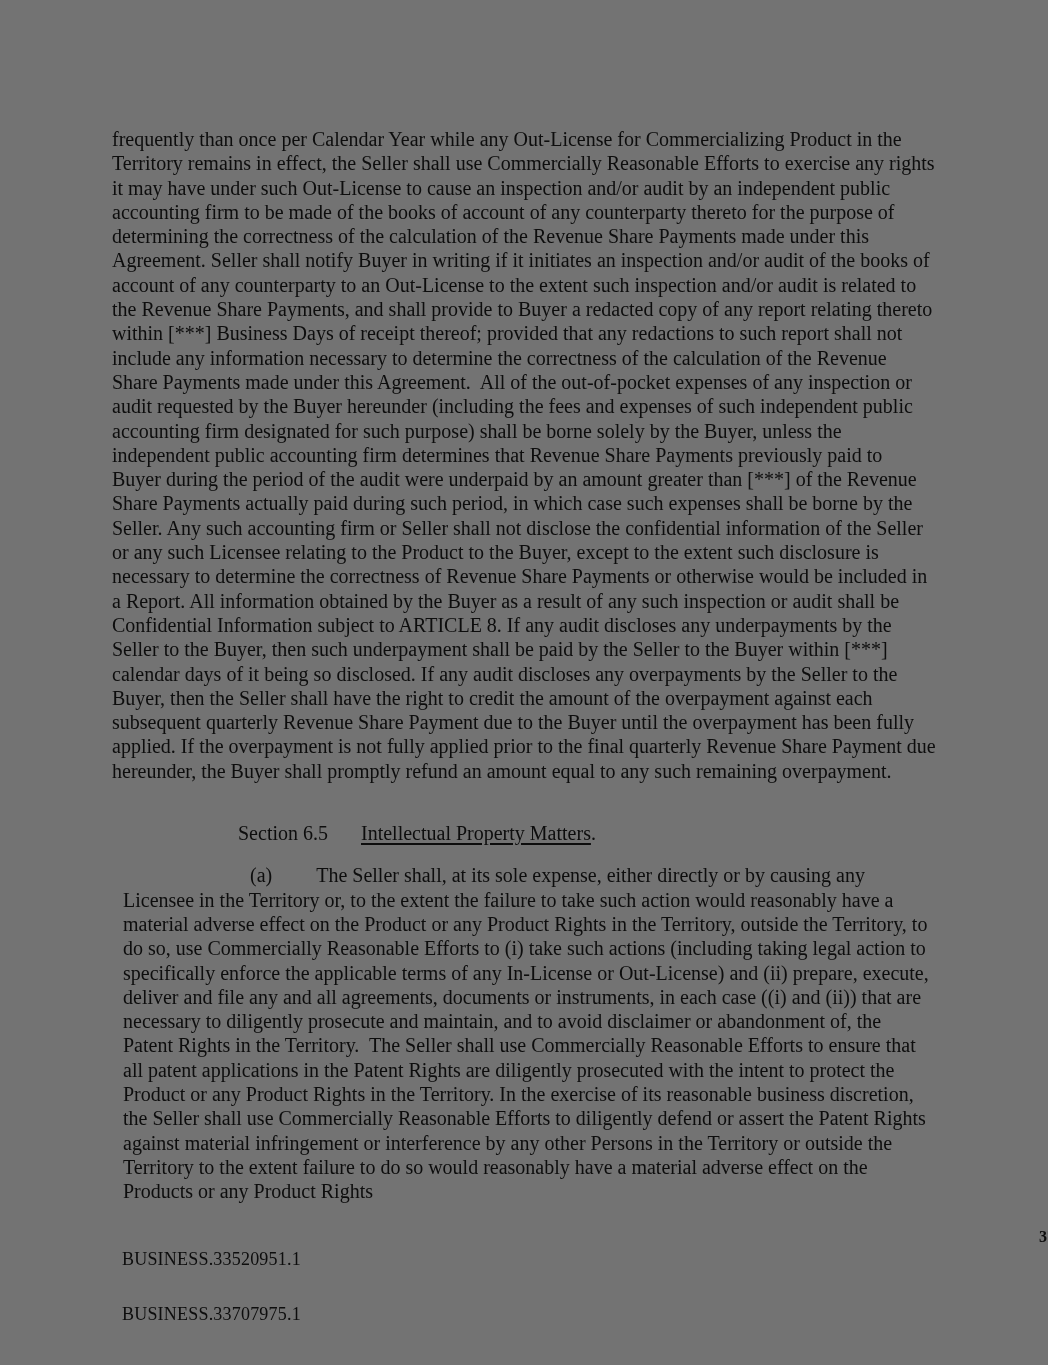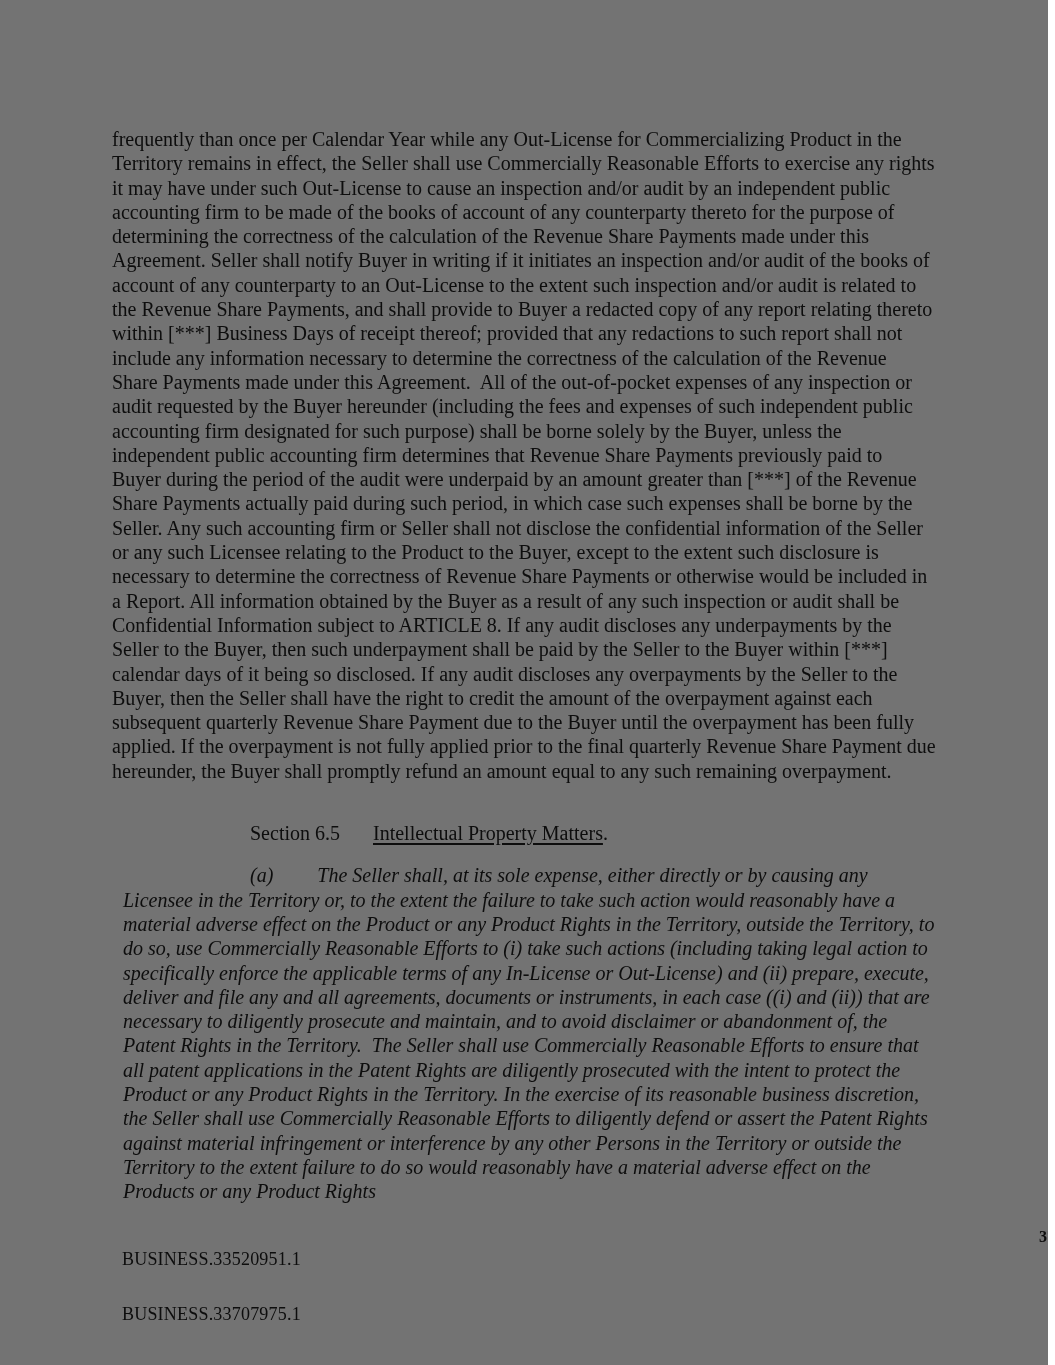--- a/index.html
+++ b/index.html
@@ -23,30 +23,29 @@
     width: 824px;
   }
   p.body-text {
     margin: 0;
     font-size: 20px;
     line-height: 24.3px;
     text-align: left;
     white-space: pre-wrap;
   }
   .section-heading {
-    margin: 12px;
+    margin: 0;
     margin-top: 38px;
     font-size: 20px;
     line-height: 24.3px;
   }
   .subsection {
     margin-top: 18px !important;
     margin-left: 11px !important;
     width: 813px;
-    font-style: italic;
   }
   .tab { display: inline-block; }
   .tab-1 { width: 126px; }
   .tab-2 { width: 33px; }
   .tab-3 { width: 127px; }
   .tab-4 { width: 44px; }
   .underlined {
     text-decoration: underline;
     text-underline-offset: 3px;
     text-decoration-thickness: 1.5px;

